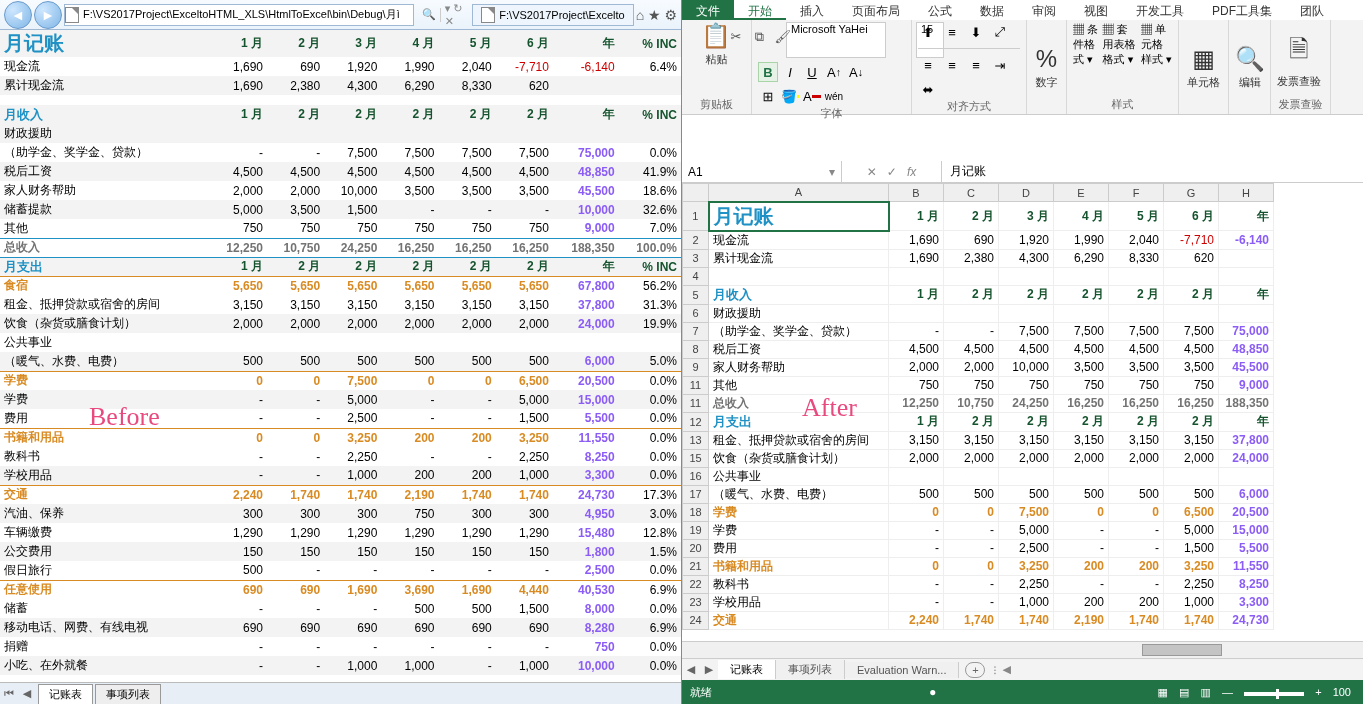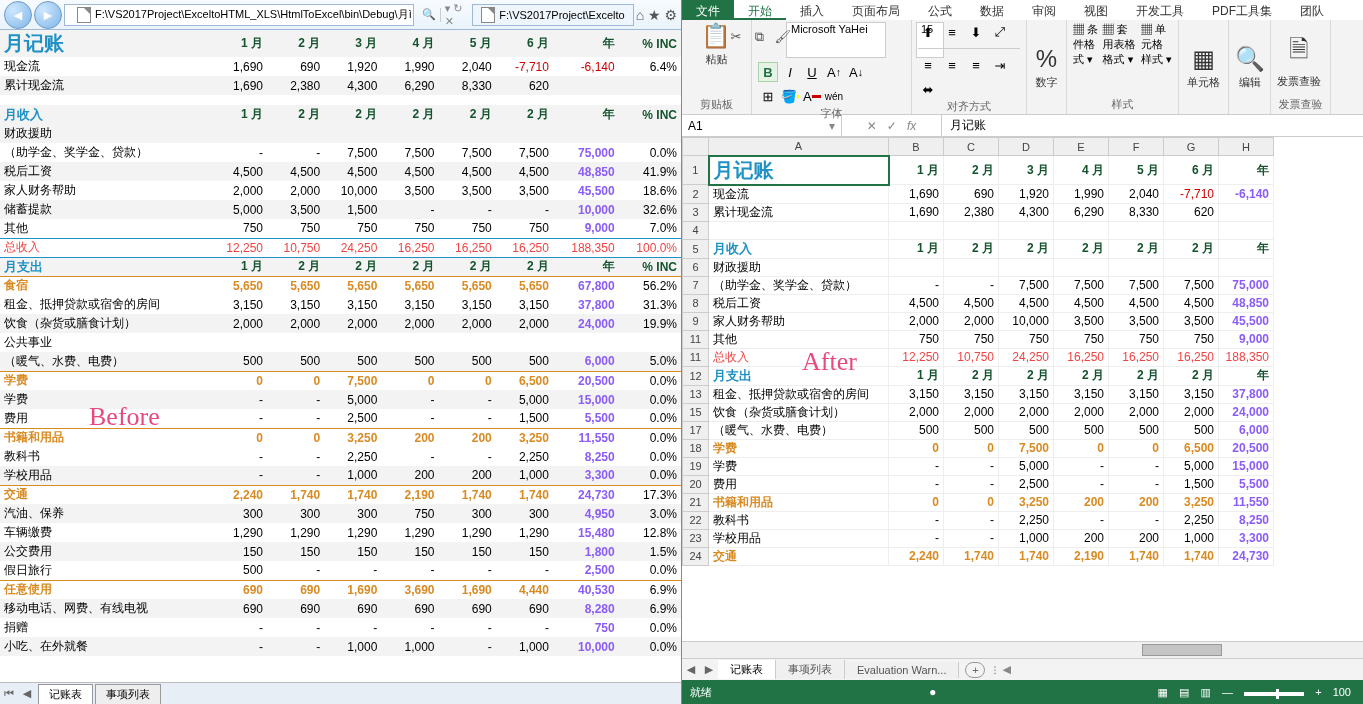--- a/index.html
+++ b/index.html
@@ -4,38 +4,38 @@
 <style>
 * { margin:0; padding:0; box-sizing:border-box; font-family:"Microsoft YaHei","Segoe UI",sans-serif; }
 body { width:1363px; height:704px; display:flex; background:#fff; overflow:hidden; }
 .pane { height:704px; display:flex; flex-direction:column; }
 .left { width:682px; border-right:1px solid #888; }
 .right { width:681px; }
 
 
 .ie-titlebar { height:30px; background:linear-gradient(#f7fbff,#eaf3fb); display:flex; align-items:center; gap:2px; padding:0 4px; border-bottom:1px solid #9fb8d3; }
 .ie-nav { width:28px; height:28px; border-radius:50%; background:radial-gradient(circle at 30% 30%,#cfe7ff,#7fb6e6); border:1px solid #6a9acb; display:flex; align-items:center; justify-content:center; color:#fff; font-size:14px; }
-.ie-addr { flex:0 0 350px; height:22px; border:1px solid #9fb8d3; background:#fff; display:flex; align-items:center; font-size:11px; padding:0 12px; overflow:hidden; white-space:nowrap; }
+.ie-addr { flex:0 0 350px; height:22px; border:1px solid #9fb8d3; background:#fff; display:flex; align-items:center; font-size:11px; padding:0 0; overflow:hidden; white-space:nowrap; }
 .ie-page { width:14px; height:16px; background:#fff; border:1px solid #888; position:relative; margin-right:4px; flex:none; }
 .ie-page::after { content:""; position:absolute; top:0; right:0; border:3px solid transparent; border-top-color:#888; border-right-color:#888; }
 .ie-search { flex:1; margin:0 6px; font-size:11px; color:#555; display:flex; align-items:center; gap:4px; }
 .ie-tab { height:22px; border:1px solid #9fb8d3; background:#eef5fc; padding:0 8px; font-size:11px; display:flex; align-items:center; }
 .ie-tools { font-size:14px; color:#555; display:flex; gap:6px; }
 
 
 .ie-content { flex:1; overflow:auto; background:#fff; font-size:12px; position:relative; }
 .ie-content table { border-collapse:collapse; width:100%; }
 .ie-content td { padding:0 4px; height:19px; text-align:right; border:none; }
 .ie-content td.lbl { text-align:left; }
 .h-title { color:#1f91c4; font-size:20px; font-weight:bold; }
 .h-col { color:#14532d; font-weight:bold; }
 .h-sec { color:#1f91c4; font-weight:bold; font-size:13px; }
 .h-cat { color:#d98b23; font-weight:bold; }
 .neg { color:#c00; }
-.tot-row td { color:#ef4444; font-weight:normal; border-top:1px solid #1f91c4; border-bottom:1px solid #1f91c4; }
+.tot-row td { color:#737373; font-weight:bold; border-top:1px solid #1f91c4; border-bottom:1px solid #1f91c4; }
 .year-orange { color:#8b5cf6; font-weight:bold; }
 .bt-row td { border-top:1px solid #d98b23; }
 .grey td { background:#f3f3f3; }
 .watermark { position:absolute; font-family:Georgia,serif; font-size:26px; color:#e84a7f; pointer-events:none; }
 .ie-tabs { height:22px; background:#e8eef5; display:flex; align-items:center; font-size:11px; border-top:1px solid #bbb; }
 .ie-tabs .sh { padding:2px 10px; border:1px solid #999; border-bottom:none; background:#fff; margin-left:2px; }
 .ie-tabs .sh.inactive { background:#eee; }
 .arr { width:18px; text-align:center; color:#666; }
 
 
@@ -47,21 +47,21 @@
 .rgrp { border-right:1px solid #d8d8d8; padding:2px 6px; display:flex; flex-direction:column; justify-content:space-between; }
 .rgrp-lbl { text-align:center; color:#666; font-size:11px; }
 .rgrp-body { flex:1; display:flex; align-items:center; gap:4px; }
 .ico { width:20px; height:20px; display:inline-flex; align-items:center; justify-content:center; border:1px solid transparent; font-size:13px; }
 .bigico { width:44px; display:flex; flex-direction:column; align-items:center; gap:2px; color:#333; }
 .bigico .glyph { font-size:24px; }
 .font-sel { height:36px; border:1px solid #ccc; background:#fff; padding:0 4px; font-size:11px;margin-left:28px; }
 .hline { height:1px; background:#ccc; width:100%; margin:2px 0; }
 .colorbar { width:18px; height:3px; }
 
-.xl-fbar { height:22px; display:flex; border-bottom:1px solid #ccc; font-size:12px; }
+.xl-fbar { height:22px; display:flex; border-bottom:1px solid #ccc; font-size:12px;margin-top:46px; }
 .xl-namebox { width:160px; border-right:1px solid #ccc; display:flex; align-items:center; padding:0 6px; }
 .xl-fx { width:100px; border-right:1px solid #ccc; display:flex; align-items:center; justify-content:center; gap:10px; color:#888; }
 .xl-formula { flex:1; padding:0 8px; display:flex; align-items:center; }
 
 .xl-grid { flex:1; overflow:hidden; background:#fff; font-size:12px; position:relative; }
 .xl-grid table { border-collapse:collapse; }
 .xl-grid th { background:#efefef; border:1px solid #ccc; font-weight:normal; height:18px; font-size:11px; color:#444; }
 .xl-grid td { border:1px solid #eee; height:17px; padding:0 4px; text-align:right; }
 .xl-grid td.lbl { text-align:left; }
 .xl-grid th.rowh { width:26px; }
@@ -417,20 +417,31 @@
           <tr class="bt-row">
             <td class="lbl h-cat">任意使用</td>
             <td class=" h-cat">690</td>
             <td class=" h-cat">690</td>
             <td class=" h-cat">1,690</td>
             <td class=" h-cat">3,690</td>
             <td class=" h-cat">1,690</td>
             <td class=" h-cat">4,440</td>
             <td class="year-orange">40,530</td>
             <td class="">6.9%</td>
+          </tr>
+          <tr>
+            <td class="lbl">储蓄</td>
+            <td class="">-</td>
+            <td class="">-</td>
+            <td class="">-</td>
+            <td class="">500</td>
+            <td class="">500</td>
+            <td class="">1,500</td>
+            <td class="year-orange">8,000</td>
+            <td class="">0.0%</td>
           </tr>
           <tr class="grey">
             <td class="lbl">移动电话、网费、有线电视</td>
             <td class="">690</td>
             <td class="">690</td>
             <td class="">690</td>
             <td class="">690</td>
             <td class="">690</td>
             <td class="">690</td>
             <td class="year-orange">8,280</td>
@@ -761,20 +772,31 @@
             <td class="lbl ">饮食（杂货或膳食计划）</td>
             <td class=" ">2,000</td>
             <td class=" ">2,000</td>
             <td class=" ">2,000</td>
             <td class=" ">2,000</td>
             <td class=" ">2,000</td>
             <td class=" ">2,000</td>
             <td class="year-orange ">24,000</td>
           </tr>
           <tr>
+            <th class="rowh">16</th>
+            <td class="lbl ">公共事业</td>
+            <td class=" "></td>
+            <td class=" "></td>
+            <td class=" "></td>
+            <td class=" "></td>
+            <td class=" "></td>
+            <td class=" "></td>
+            <td class="year-orange "></td>
+          </tr>
+          <tr>
             <th class="rowh">17</th>
             <td class="lbl ">（暖气、水费、电费）</td>
             <td class=" ">500</td>
             <td class=" ">500</td>
             <td class=" ">500</td>
             <td class=" ">500</td>
             <td class=" ">500</td>
             <td class=" ">500</td>
             <td class="year-orange ">6,000</td>
           </tr>

